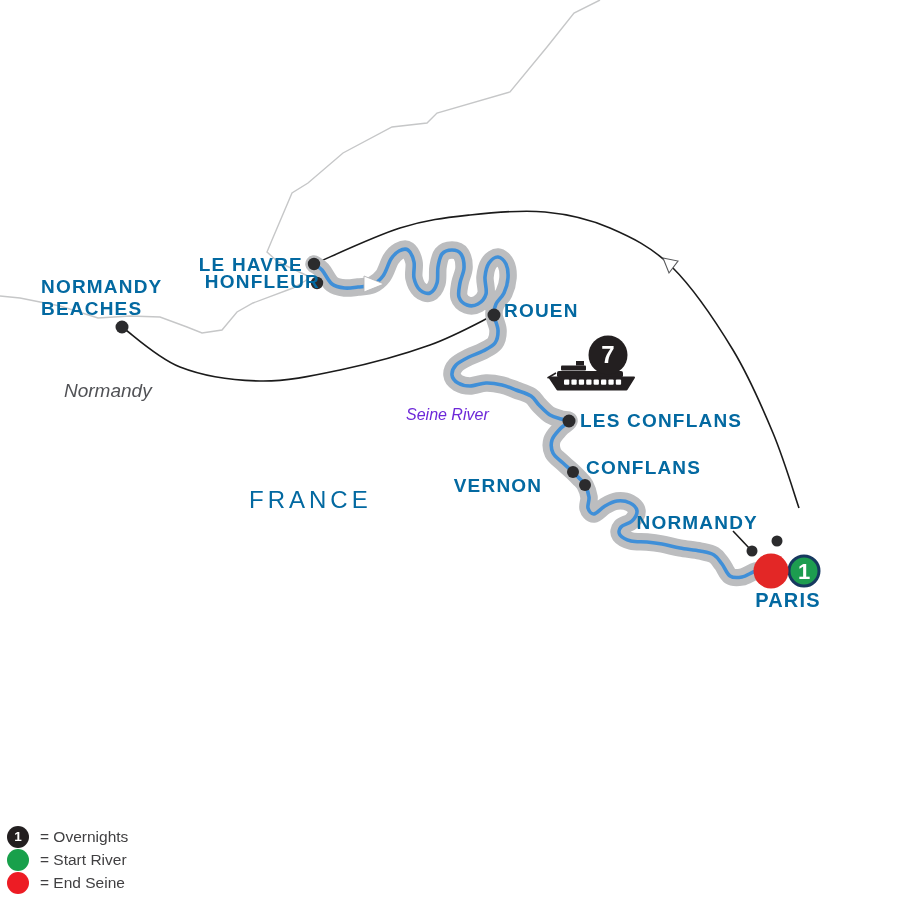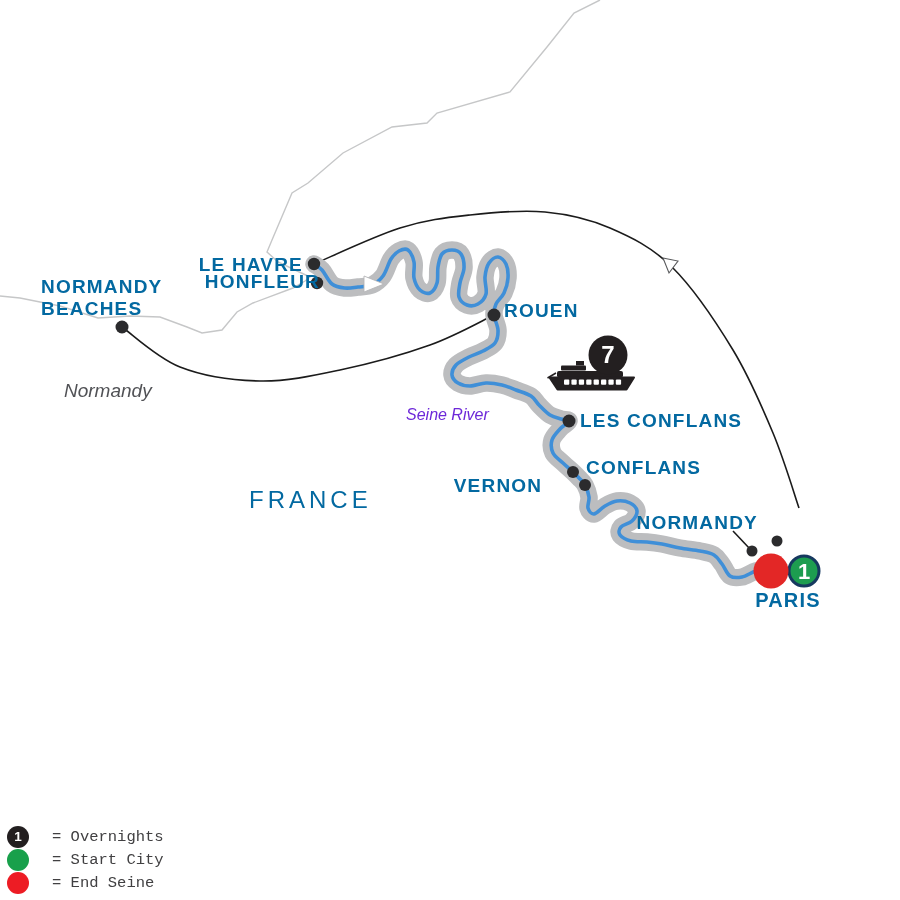--- a/index.html
+++ b/index.html
@@ -24,21 +24,21 @@
   .lbl-normandy-region{left:64px;top:381px;font-style:italic;font-size:19px;line-height:19px;color:#515256;}
   .lbl-france{left:249px;top:487px;font-size:24px;line-height:25px;letter-spacing:4px;color:#0369a1;}
   .lbl-seine{left:406px;top:405px;font-style:italic;font-size:16px;line-height:19px;color:#6d28d9;}
   .legend{position:absolute;left:7px;top:825px;color:#414042;font-size:15.5px;}
   .legend-row{display:flex;align-items:center;height:23px;}
   .legend-dot{width:22px;height:22px;border-radius:50%;flex:0 0 22px;
               display:flex;align-items:center;justify-content:center;}
   .legend-dot.black{background:#231f20;color:#ffffff;font-weight:bold;font-size:13.5px;}
   .legend-dot.green{background:#18a04b;}
   .legend-dot.red{background:#ed1c24;}
-  .legend-text{margin-left:23px;font-family:Liberation Mono, monospace;}
+  .legend-text{margin-left:11px;}
 </style>
 </head>
 <body>
 
 <div class="stage">
 
   <svg width="900" height="900" viewBox="0 0 900 900">
 
     <path id="coastline" fill="none" stroke="#c6c7c8" stroke-width="1.4" d="M 600 0 L 574 13 L 547 47 L 510 92 L 437 113 L 427 123 L 392 127 L 343 153 L 308 183 L 292 193 L 272 240 L 267 252 L 278 262 L 295 270 L 310 277 L 305 281 L 293 288 L 253 303 L 237 312 L 222 330 L 202 333 L 187 327 L 160 317 L 130 316 L 98 318 L 60 306 L 20 298 L 0 296"></path>
 
@@ -109,20 +109,20 @@
   <div class="lbl lbl-france">FRANCE</div>
   <div class="lbl lbl-seine">Seine River</div>
 
   <div class="legend">
     <div class="legend-row">
       <span class="legend-dot black">1</span>
       <span class="legend-text">= Overnights</span>
     </div>
     <div class="legend-row">
       <span class="legend-dot green"></span>
-      <span class="legend-text">= Start City</span>
+      <span class="legend-text">= Start River</span>
     </div>
     <div class="legend-row">
       <span class="legend-dot red"></span>
       <span class="legend-text">= End Seine</span>
     </div>
   </div>
 </div>
 
 </body></html>

